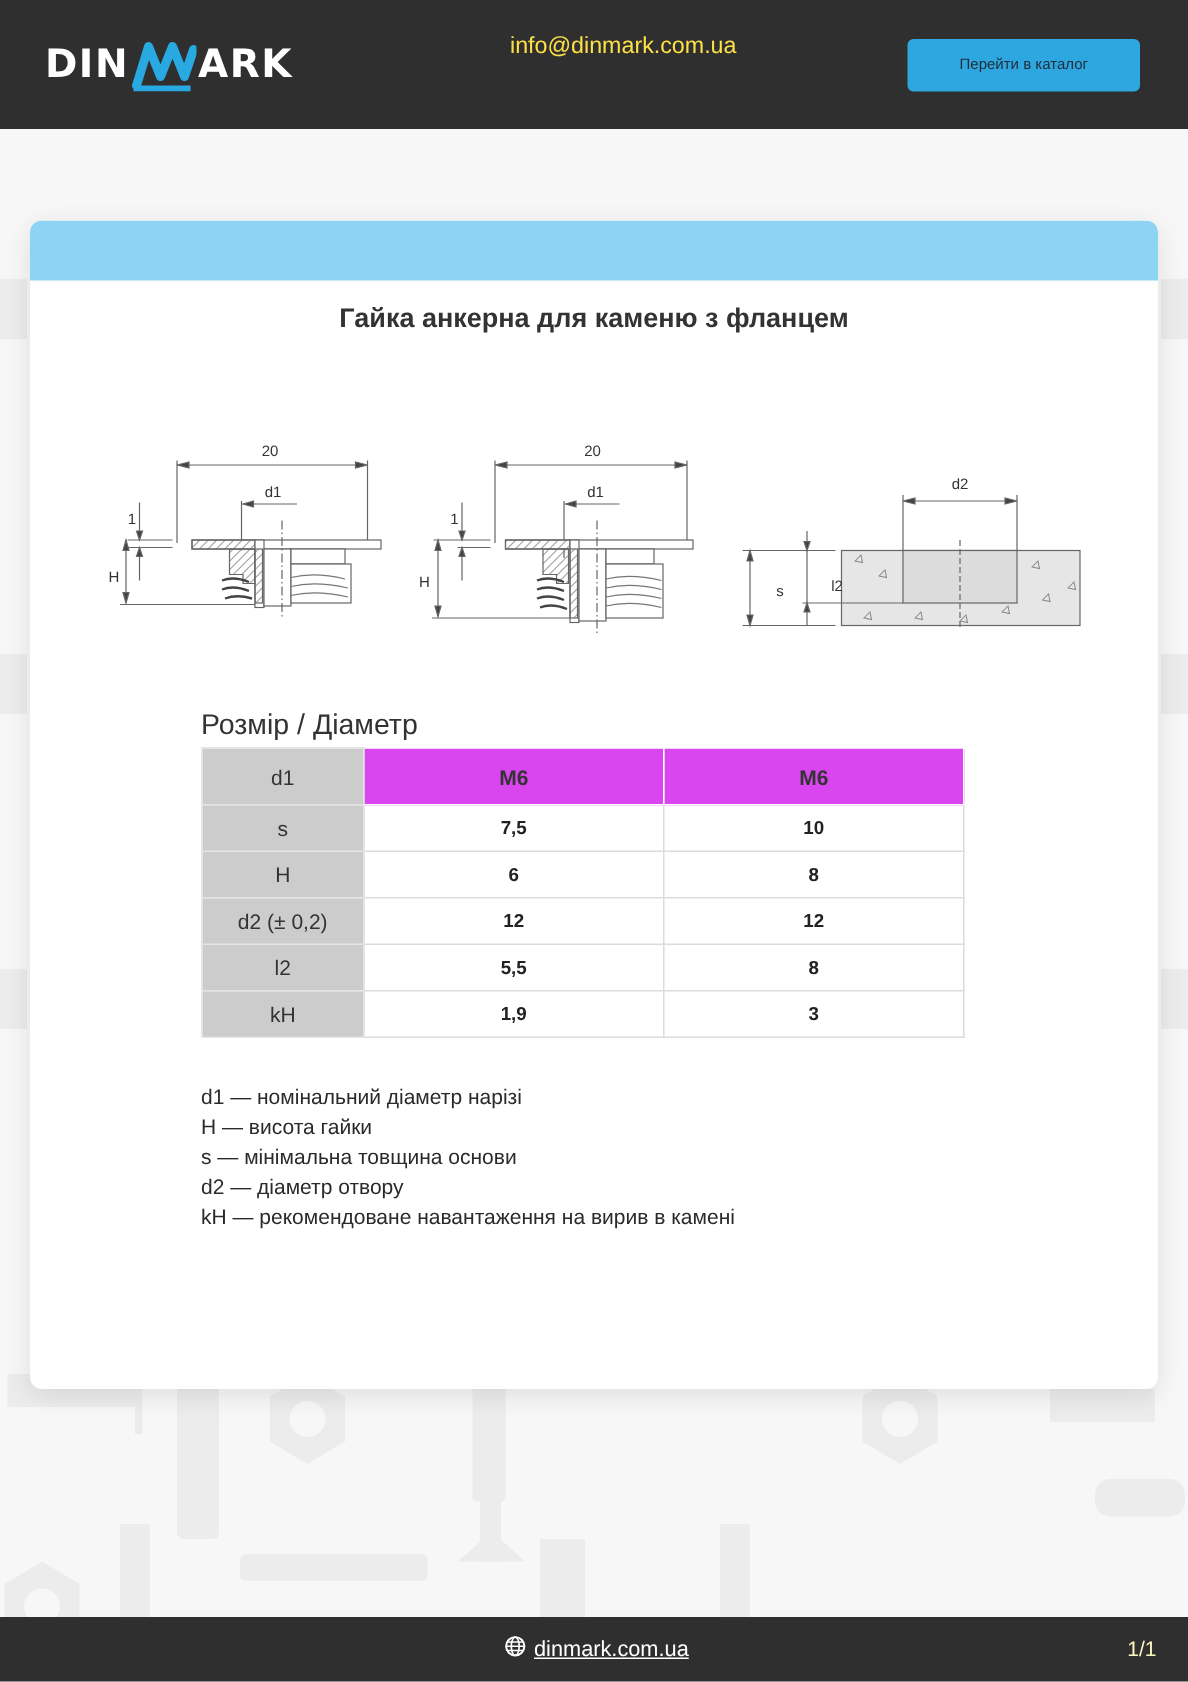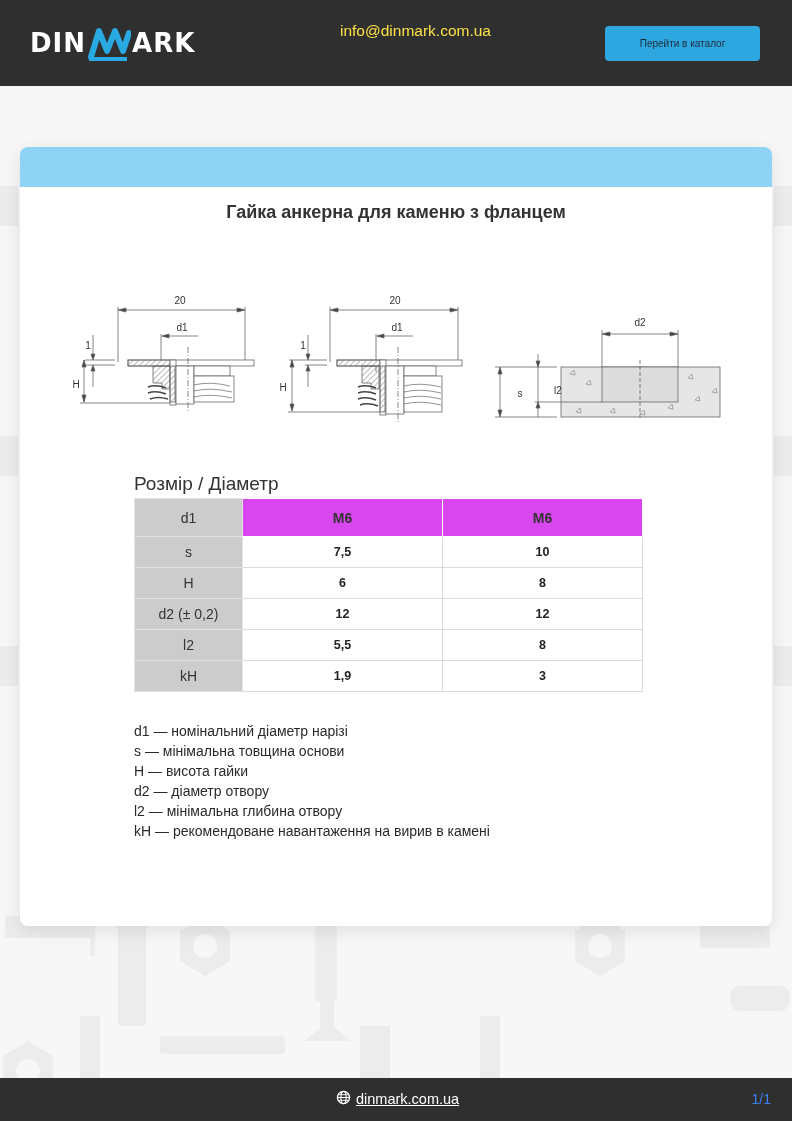--- a/index.html
+++ b/index.html
@@ -70,21 +70,21 @@
 
   
   .footer {
     position: absolute; left: 0; top: 1078px; width: 792px; height: 45px;
     background: #2f2f2f; z-index: 2; color: #fff;
   }
   .site-link {
     position: absolute; left: 336px; top: 12px; display: flex; align-items: center; gap: 5px;
     color: #fff; font-size: 14.5px; text-decoration: underline; cursor: pointer;
   }
-  .page-num { position: absolute; right: 21px; top: 13px; font-size: 14px; color: #3b82f6; }
+  .page-num { position: absolute; right: 21px; top: 13px; font-size: 14px; color: #fef9c3; }
 </style>
 </head>
 <body>
 
 <div class="bg-pattern">
   <svg viewBox="0 0 792 992" preserveAspectRatio="none">
     <g fill="#ececec">
 
       <g>
         <polygon points="205,830 230,845 230,875 205,890 180,875 180,845"></polygon>
@@ -327,24 +327,23 @@
     <tr>
       <td class="head">kH</td>
       <td class="val">1,9</td>
       <td class="val">3</td>
     </tr>
   </tbody>
     </table>
 
   <div class="legend">
     <div>d1 — номінальний діаметр нарізі</div>
+    <div>H — висота гайки</div>
     <div>s — мінімальна товщина основи</div>
-    <div>H — висота гайки</div>
     <div>d2 — діаметр отвору</div>
-    <div>l2 — мінімальна глибина отвору</div>
     <div>kH — рекомендоване навантаження на вирив в камені</div>
   </div>
 </div>
 
 <div class="footer">
   <div class="site-link">
     <span>
       <svg width="15" height="15" viewBox="0 0 16 16">
         <circle cx="8" cy="8" r="6.5" fill="none" stroke="#fff" stroke-width="1.4"></circle>
         <ellipse cx="8" cy="8" rx="2.8" ry="6.5" fill="none" stroke="#fff" stroke-width="1.2"></ellipse>

